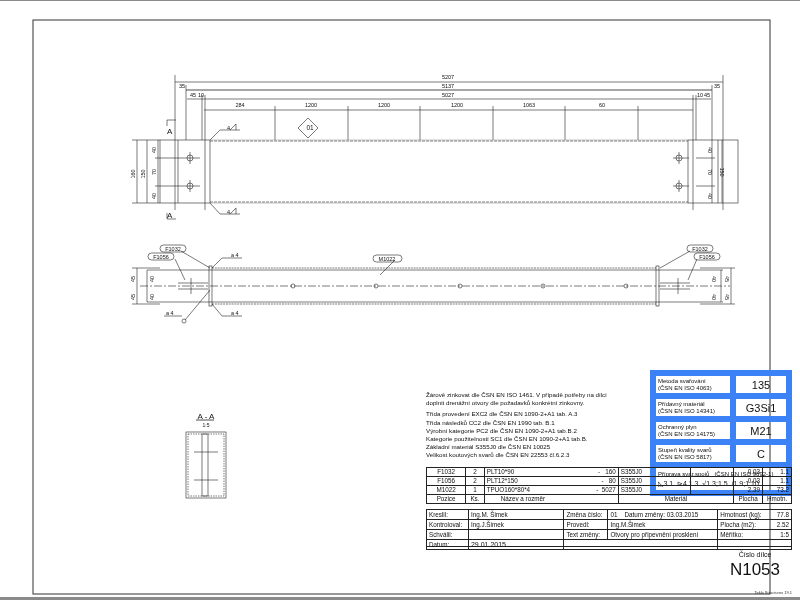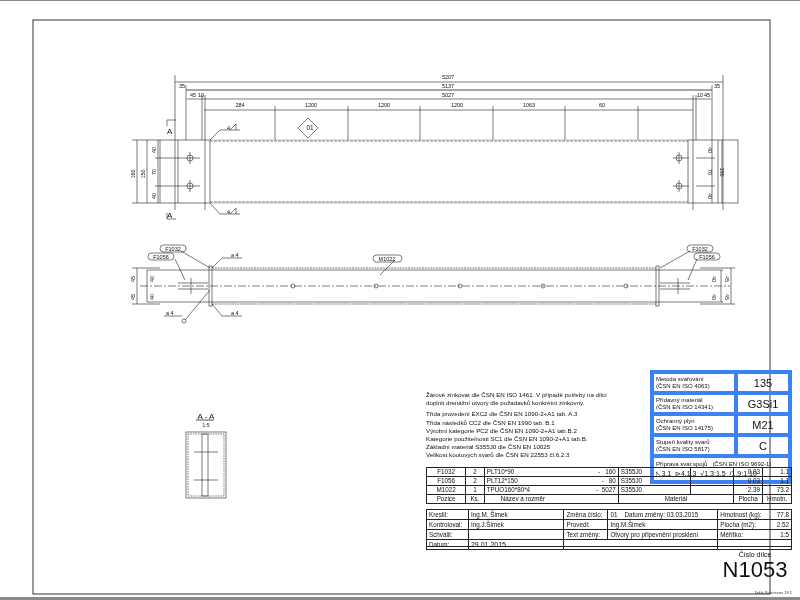--- a/index.html
+++ b/index.html
@@ -5,21 +5,21 @@
   html, body { margin:0; padding:0; background:#ffffff; }
   body { width:800px; height:600px; position:relative; overflow:hidden; font-family:"Liberation Sans", sans-serif; color:#111; }
   .topbar { position:absolute; left:0; top:0; width:800px; height:1px; background:#8a8a8a; }
   .botbar { position:absolute; left:0; top:597px; width:800px; height:3px; background:#8a8a8a; }
   svg.drawing { position:absolute; left:0; top:0; }
   .t { font-family:"Liberation Sans", sans-serif; fill:#111; }
   .notes { position:absolute; left:426px; top:391px; width:230px; font-size:6.2px; line-height:8.2px; color:#111; }
   .notes div { white-space:nowrap; }
   .notes .gap { height:3px; }
   .weld { position:absolute; left:650px; top:370px; width:142px; border-collapse:collapse; font-size:6px; }
-  .weld td { border:4px solid #3b82f6; padding:0 2px; vertical-align:middle; height:17px; }
+  .weld td { border:6px solid #3b82f6; padding:0 2px; vertical-align:middle; height:17px; }
   .weld td.val { font-size:11px; text-align:center; width:46px; }
   .weld td.lbl { line-height:7px; }
   .parts { position:absolute; left:426px; top:467px; width:366px; border-collapse:collapse; font-size:6.3px; }
   .parts td { border:1px solid #222; padding:0 2px; height:8px; line-height:8px; white-space:nowrap; }
   .tb { position:absolute; left:426px; top:509px; width:366px; border-collapse:collapse; font-size:6.3px; }
   .tb td { border:1px solid #222; padding:0 2px; height:9px; line-height:9px; white-space:nowrap; }
   .bottom { position:absolute; left:426px; top:546px; width:366px; height:48px; border-top:1px solid #222; }
   .cell { position:absolute; top:0; height:48px; border-right:1px solid #222; box-sizing:border-box; }
   .footer-note { position:absolute; right:8px; top:590px; font-size:4px; color:#333; }
 </style>
@@ -342,18 +342,18 @@
         <td style="font-size:7px">29.01.2015</td>
     <td colspan="2"></td>
         <td></td>
   </tr>
 </tbody>
   </table>
 
 <div class="bottom">
   <div class="cell" style="left:292px;width:74px;text-align:center;border-right:none;">
     <div style="font-size:7px;margin-top:4px;">Číslo dílce</div>
-    <div style="font-size:22px;line-height:24px;">N1053</div>
+    <div style="font-size:17px;line-height:24px;">N1053</div>
   </div>
 </div>
 
 <div class="footer-note">Tekla Structures 19.1</div>
 <div class="botbar"></div>
 
 </body></html>

